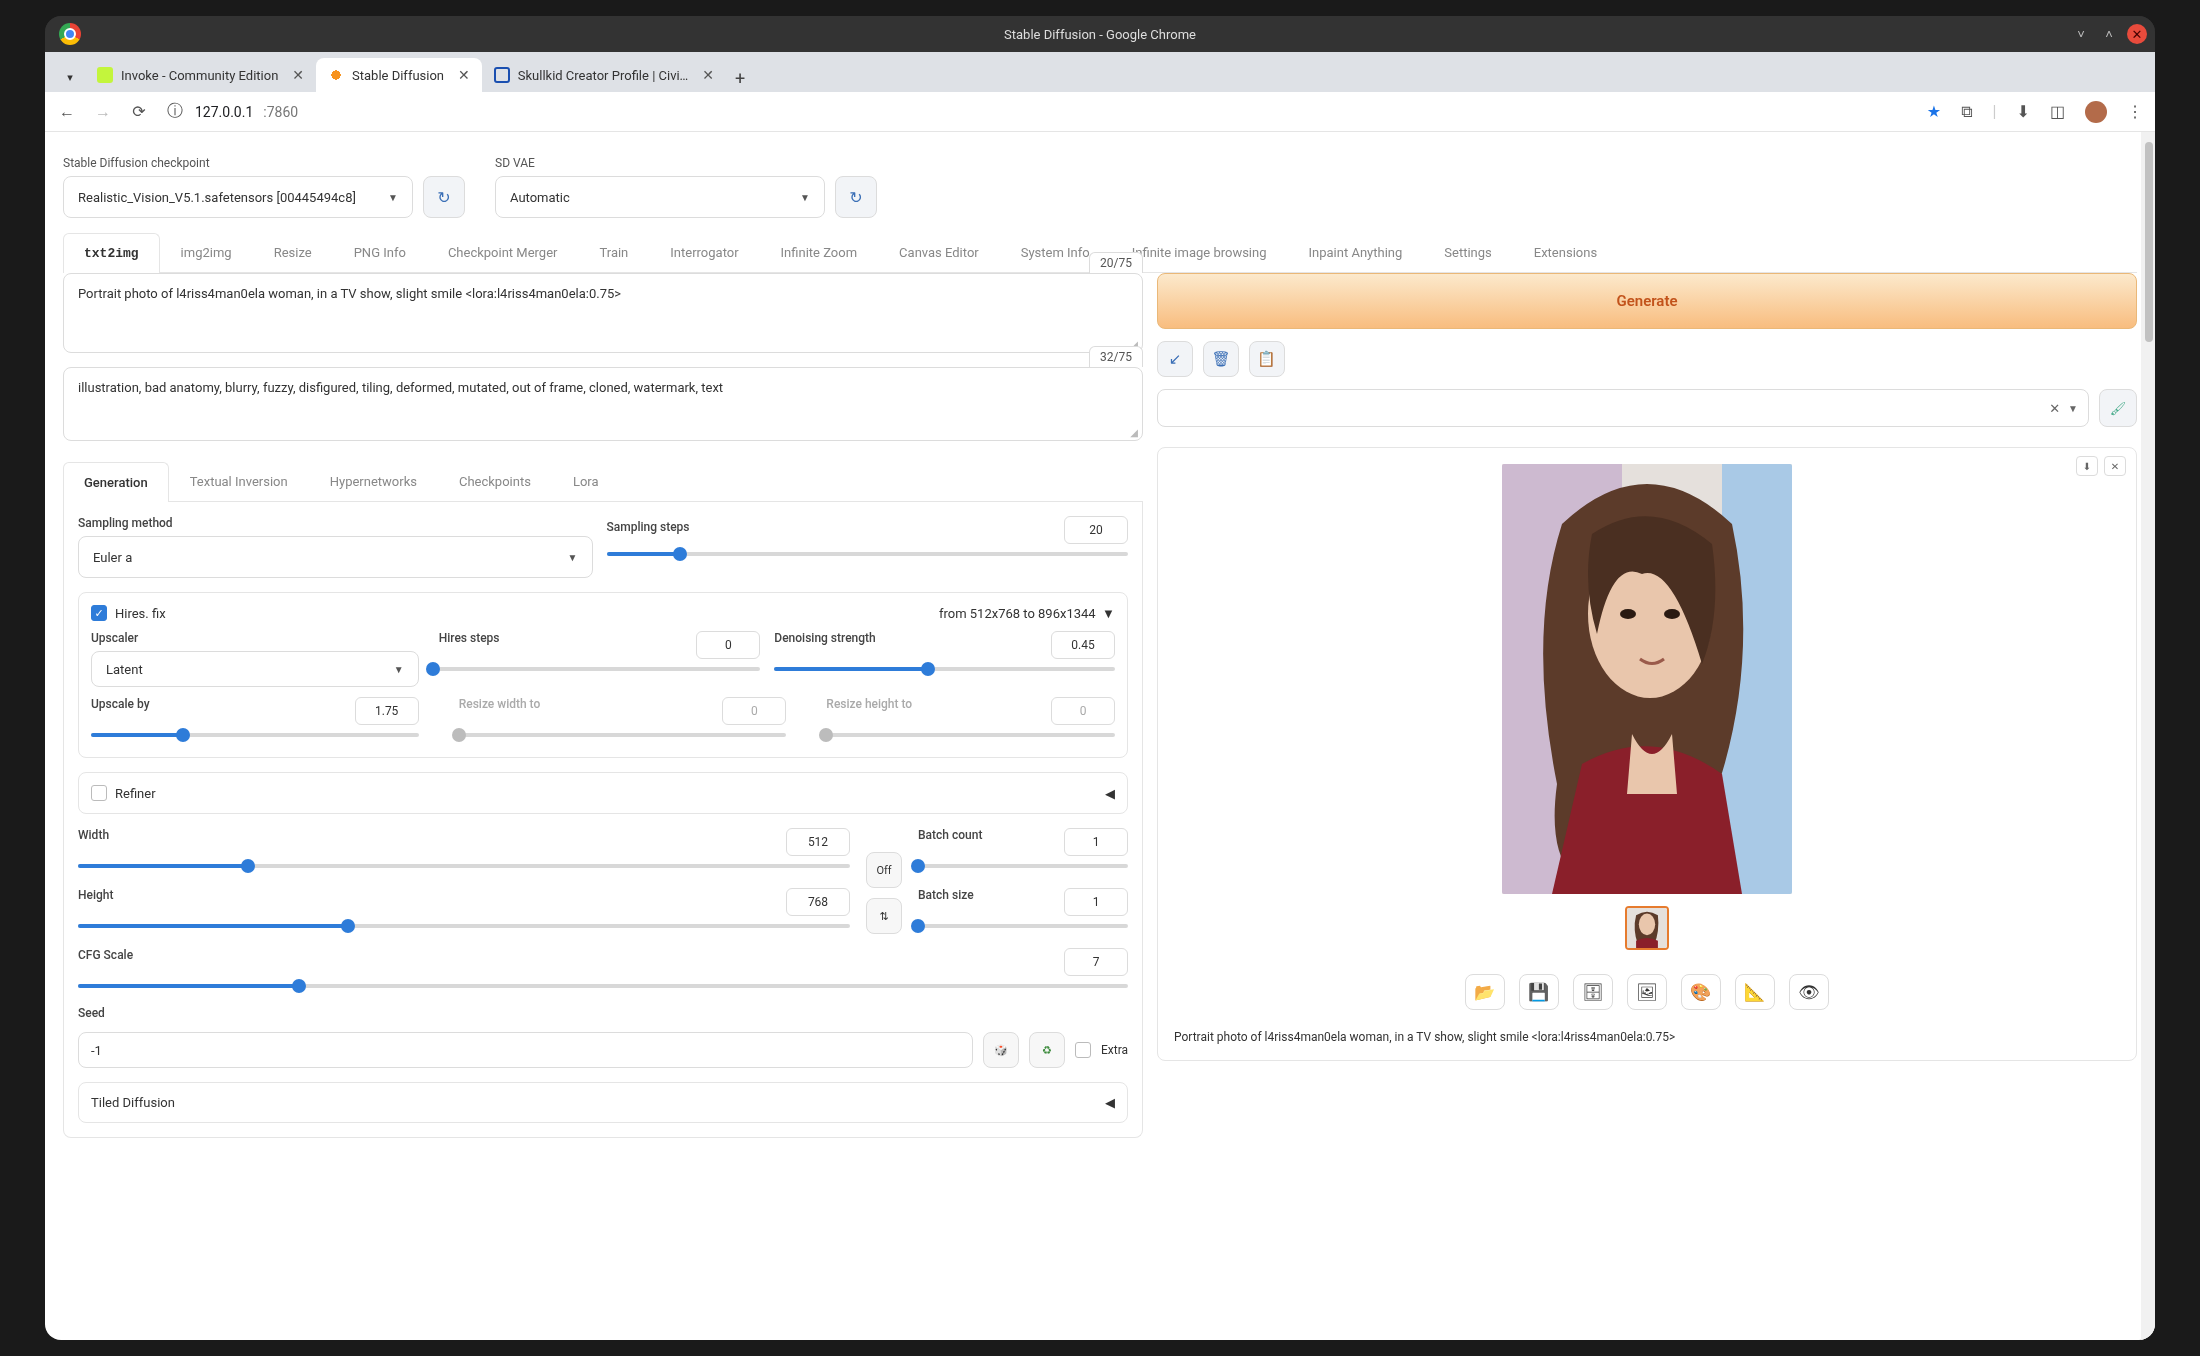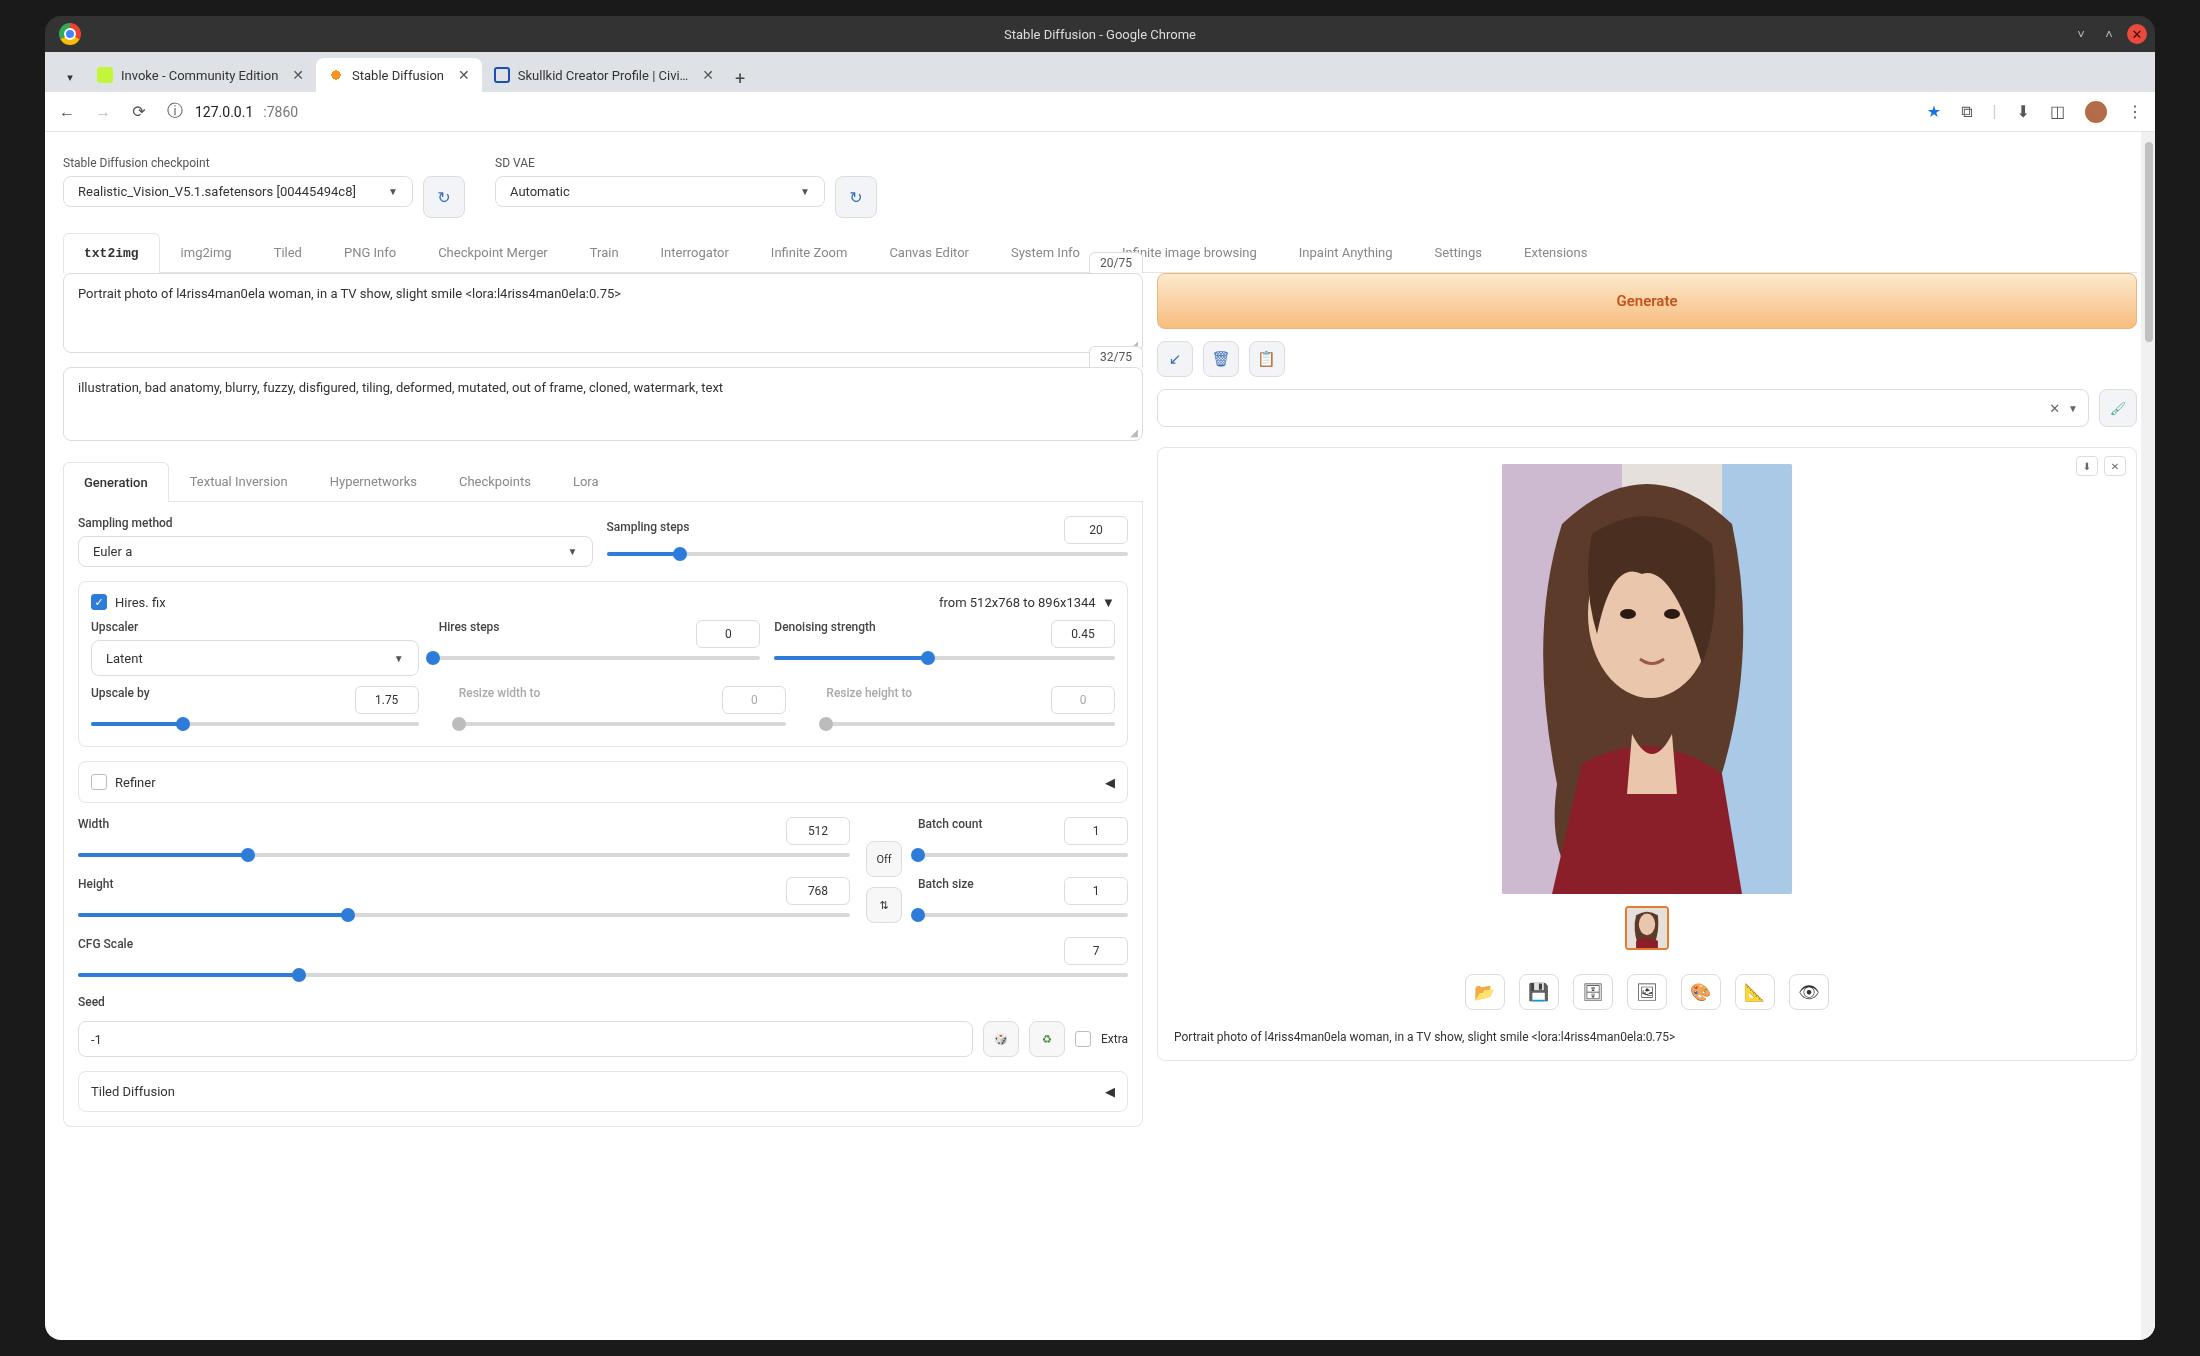--- a/index.html
+++ b/index.html
@@ -31,21 +31,21 @@
 .addr-right { margin-left: auto; display: flex; gap: 20px; align-items: center; color: #555; }
 .star { color: #1a73e8; }
 .avatar { width: 22px; height: 22px; border-radius: 50%; background: #b36b4a; }
 
 .page { flex: 1; background: #fff; overflow: hidden; position: relative; padding: 16px 18px 0 18px; font-size: 13px; color: #333; }
 .scrollbar { position: absolute; right: 0; top: 0; width: 14px; height: 100%; background: #f1f1f1; }
 .scrollthumb { position: absolute; right: 2px; top: 10px; width: 8px; height: 200px; background: #c1c1c1; border-radius: 4px; }
 
 .top-row { display: flex; gap: 30px; margin-bottom: 14px; margin-top: 8px; }
 .form-label { font-size: 12px; color: #555; margin-bottom: 6px; display: block; }
-.select { height: 31px; border: 1px solid #dcdcdc; border-radius: 8px; background: #fff; display: flex; align-items: center; padding: 0 14px; gap: 8px; font-size: 13px; color: #333; }
+.select { height: 42px; border: 1px solid #dcdcdc; border-radius: 8px; background: #fff; display: flex; align-items: center; padding: 0 14px; gap: 8px; font-size: 13px; color: #333; }
 .select .chev { margin-left: auto; font-size: 10px; color: #555; }
 .icon-btn { width: 42px; height: 42px; border: 1px solid #dcdcdc; border-radius: 8px; background: #f2f4f7; display: flex; align-items: center; justify-content: center; color: #3b6fb6; font-size: 16px; }
 
 .main-tabs { display: flex; border-bottom: 1px solid #e5e5e5; margin-bottom: 0; }
 .main-tab { padding: 12px 20px; font-size: 13px; color: #888; border: 1px solid transparent; border-bottom: none; border-radius: 6px 6px 0 0; }
 .main-tab.active { color: #333; font-weight: 600; border-color: #e5e5e5; background: #fff; position: relative; top: 1px; font-family: Liberation Mono, monospace; }
 
 .layout { display: flex; gap: 14px; }
 .col-left { flex: 0 0 1080px; }
 .col-right { flex: 1; }
@@ -177,21 +177,21 @@
             <span class="chev">▼</span>
           </div>
           <div class="icon-btn">↻</div>
         </div>
       </div>
     </div>
 
     <div class="main-tabs">
       <div class="main-tab active">txt2img</div>
       <div class="main-tab">img2img</div>
-      <div class="main-tab">Tiled</div>
+      <div class="main-tab">Resize</div>
       <div class="main-tab">PNG Info</div>
       <div class="main-tab">Checkpoint Merger</div>
       <div class="main-tab">Train</div>
       <div class="main-tab">Interrogator</div>
       <div class="main-tab">Infinite Zoom</div>
       <div class="main-tab">Canvas Editor</div>
       <div class="main-tab">System Info</div>
       <div class="main-tab">Infinite image browsing</div>
       <div class="main-tab">Inpaint Anything</div>
       <div class="main-tab">Settings</div>

